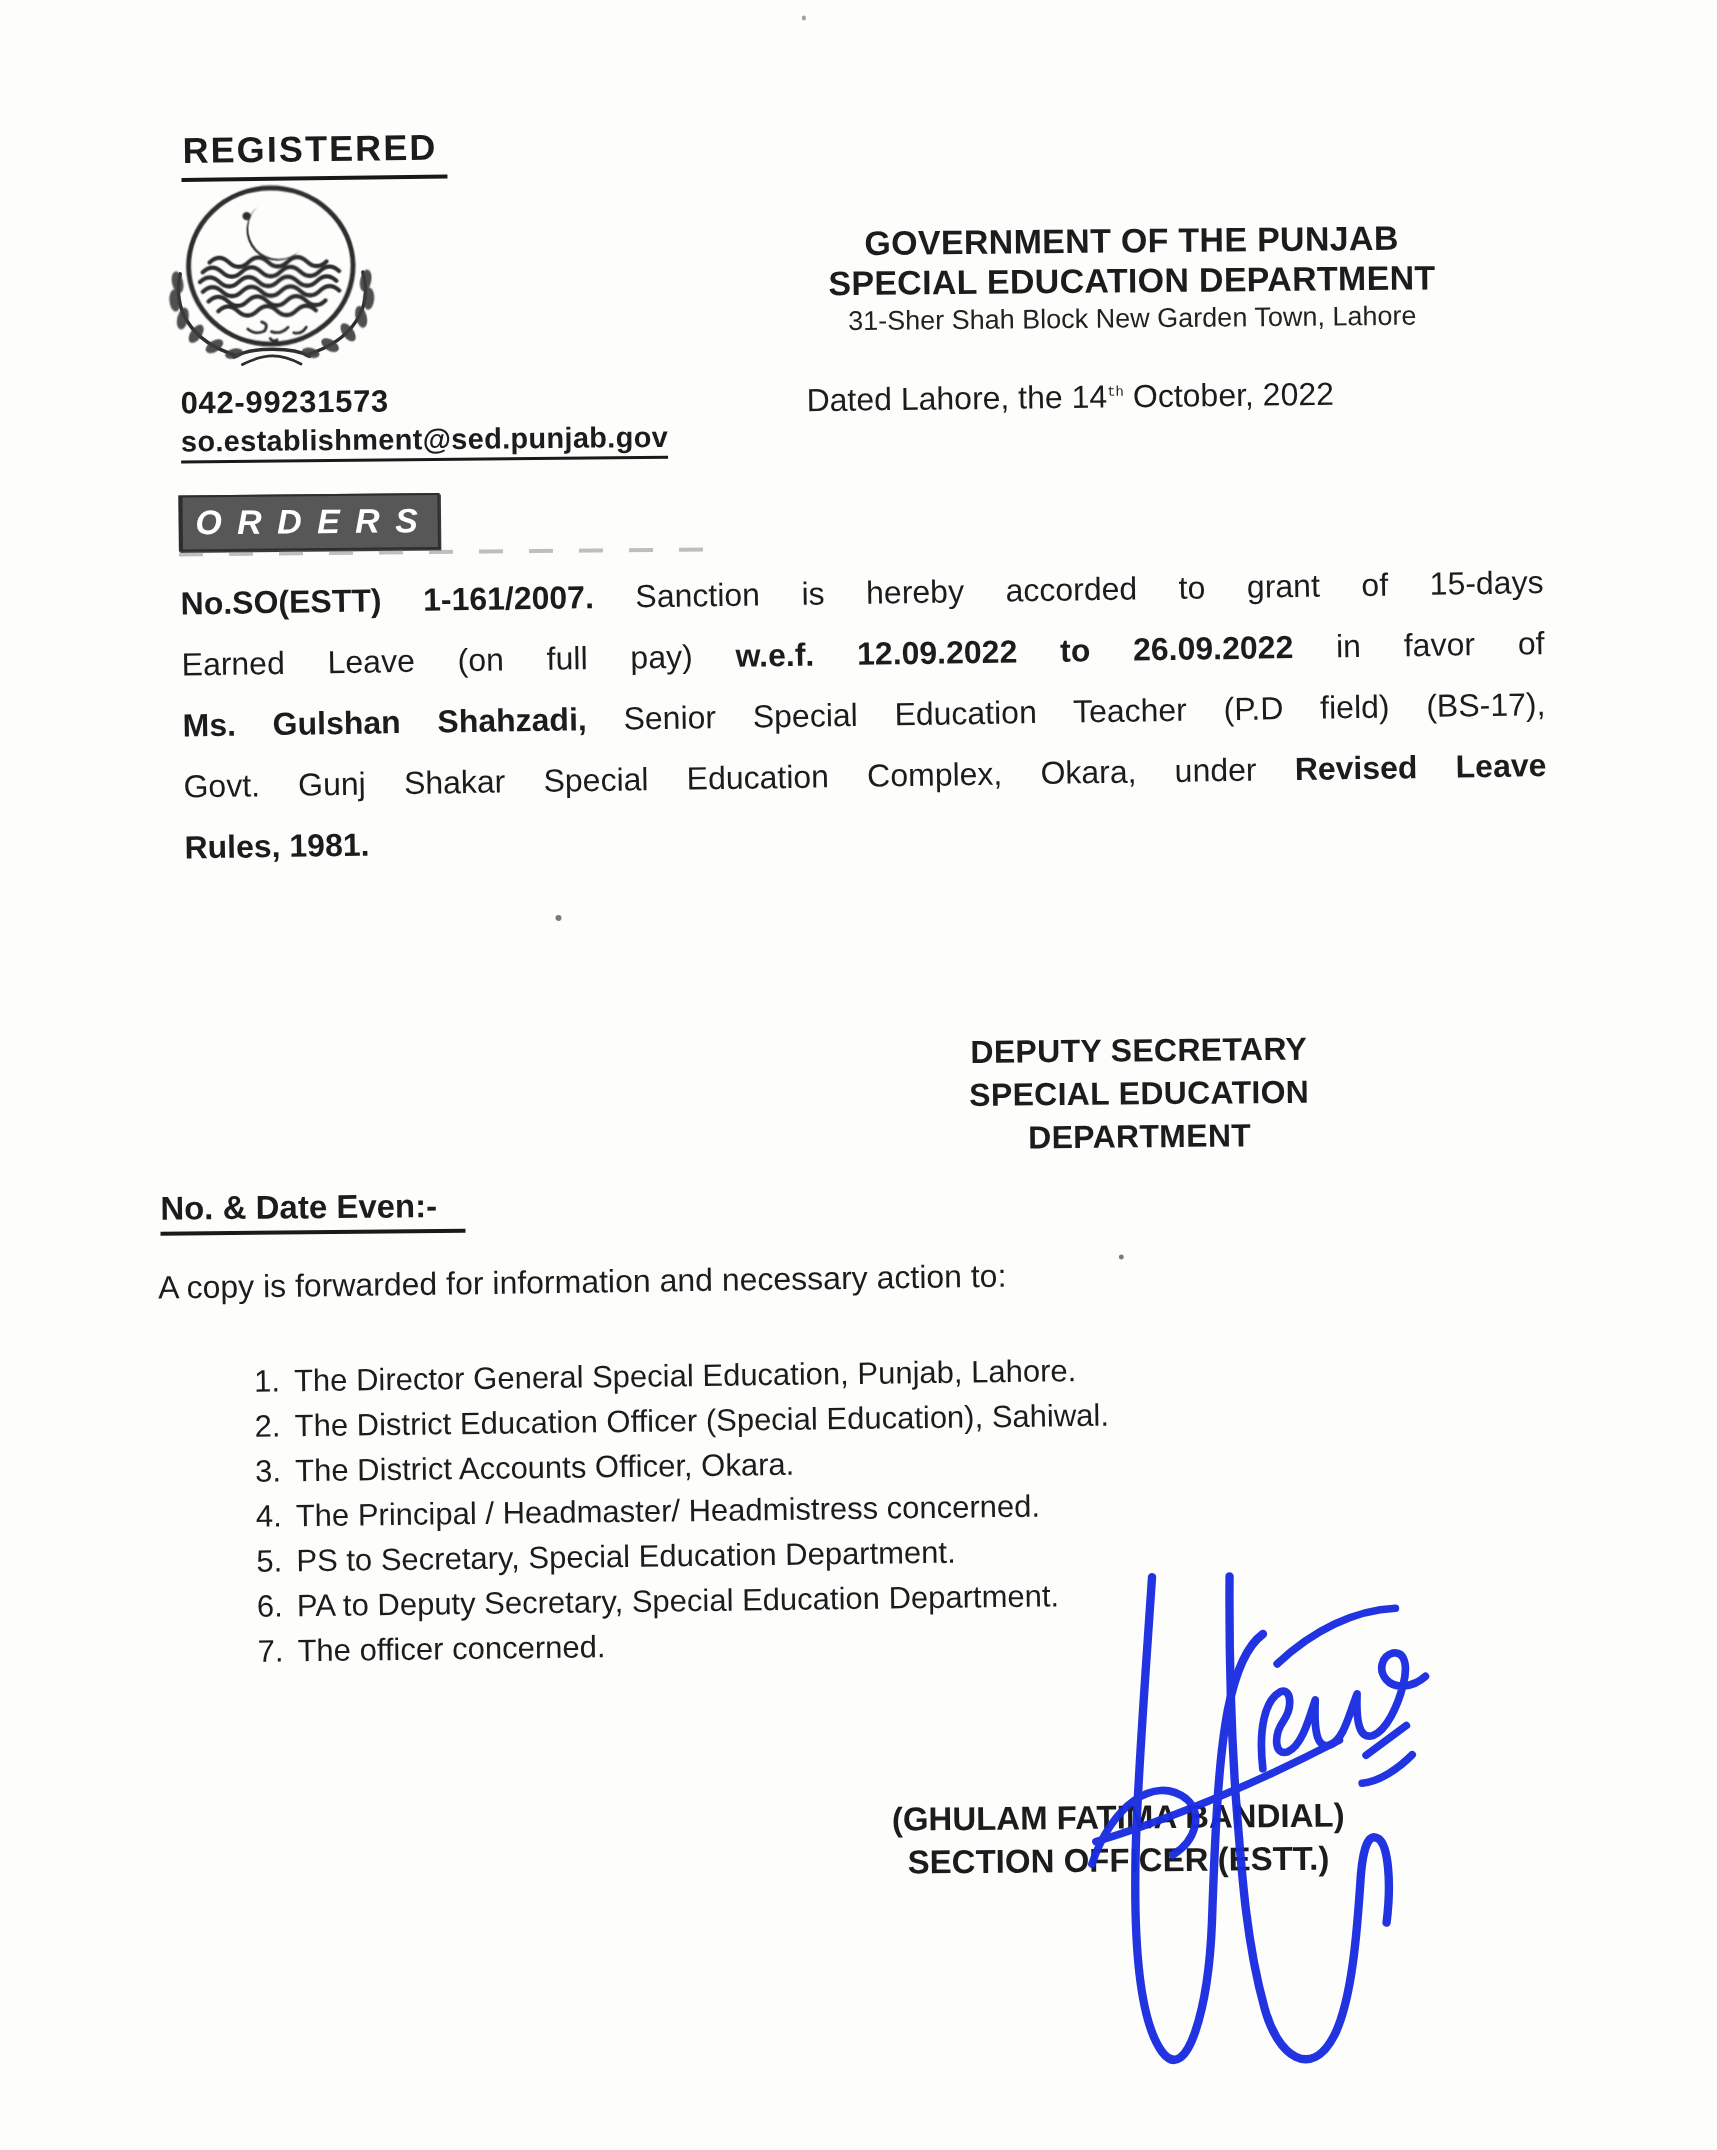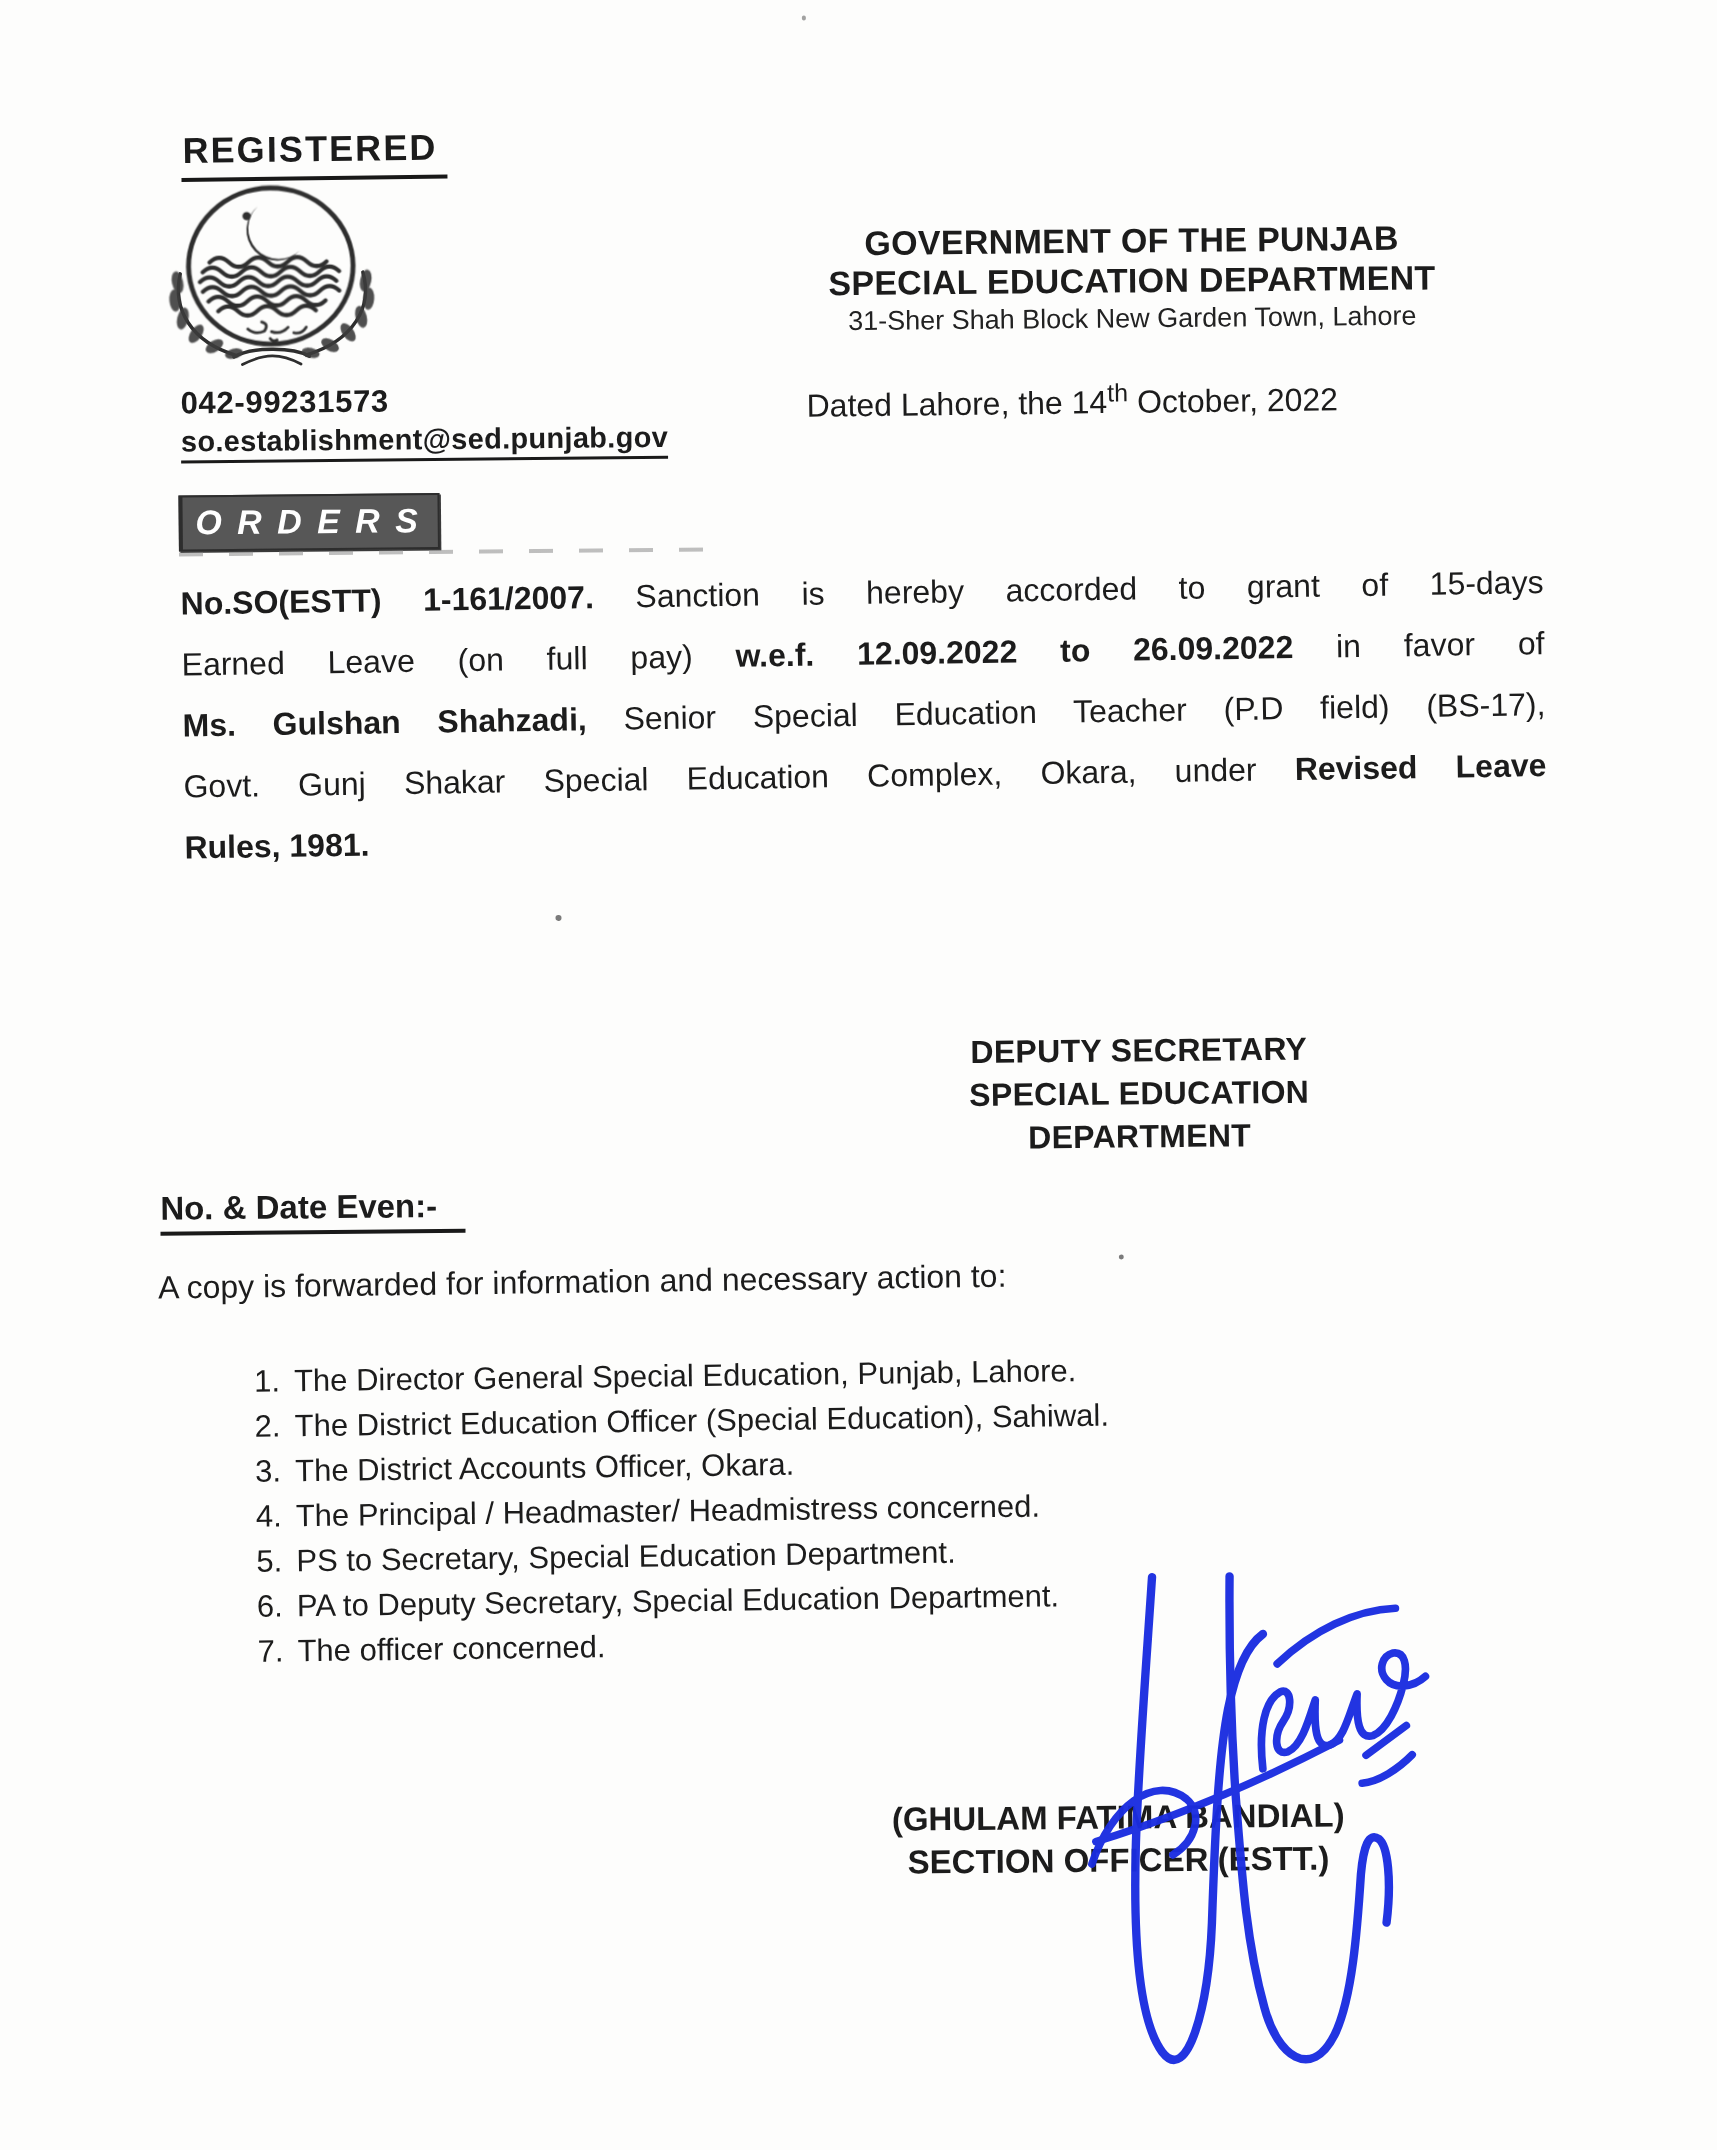--- a/index.html
+++ b/index.html
@@ -40,21 +40,21 @@
   .email{
     left:186px;top:419px;font-size:29px;font-weight:700;
     border-bottom:3.5px solid #1a1a1a;padding-bottom:2.1px;letter-spacing:0.3px;
   }
 
   
   .gov-block{left:772px;top:223px;width:733px;text-align:center;}
   .gov-block .l1,.gov-block .l2{font-size:34px;font-weight:700;line-height:40px;letter-spacing:0.3px;}
   .gov-block .l3{font-size:27px;line-height:36px;color:#222;}
   .date-line{left:812px;top:381px;font-size:32px;transform:rotate(-0.15deg);}
-  .date-line sup{font-size:25px;}
+  .date-line sup{font-size:14px;font-family:Liberation Mono, monospace;}
 
   
   .orders{
     left:183px;top:489px;
     background:var(--orders-bg);
     color:#ffffff;
     font-size:34px;font-weight:700;font-style:italic;
     letter-spacing:15.4px;
     padding:5.6px 4.2px 7px 12.6px;
     border:2.8px solid #2d2d2d;

